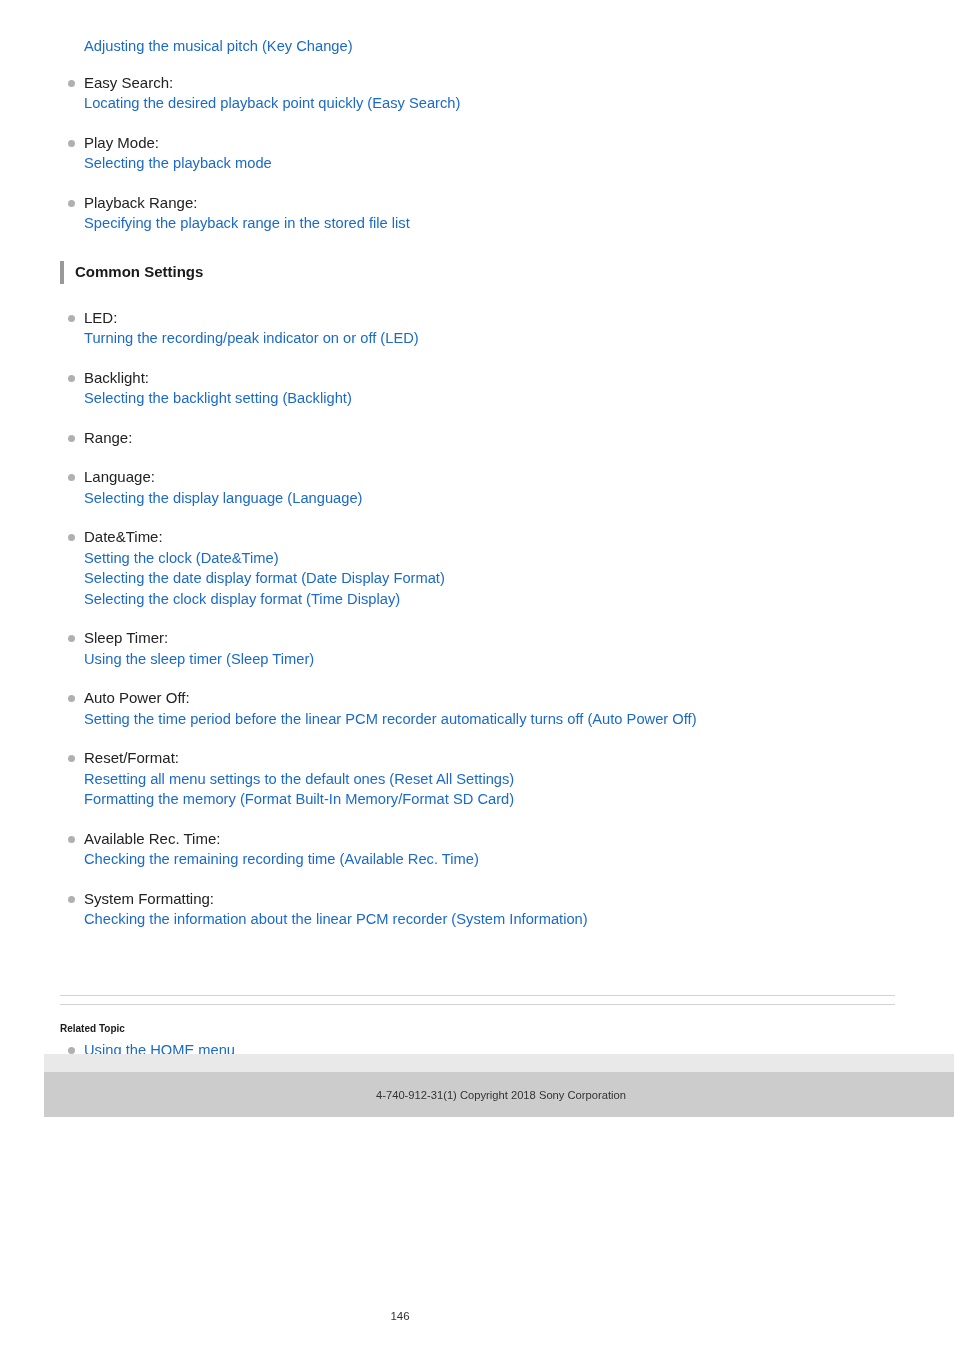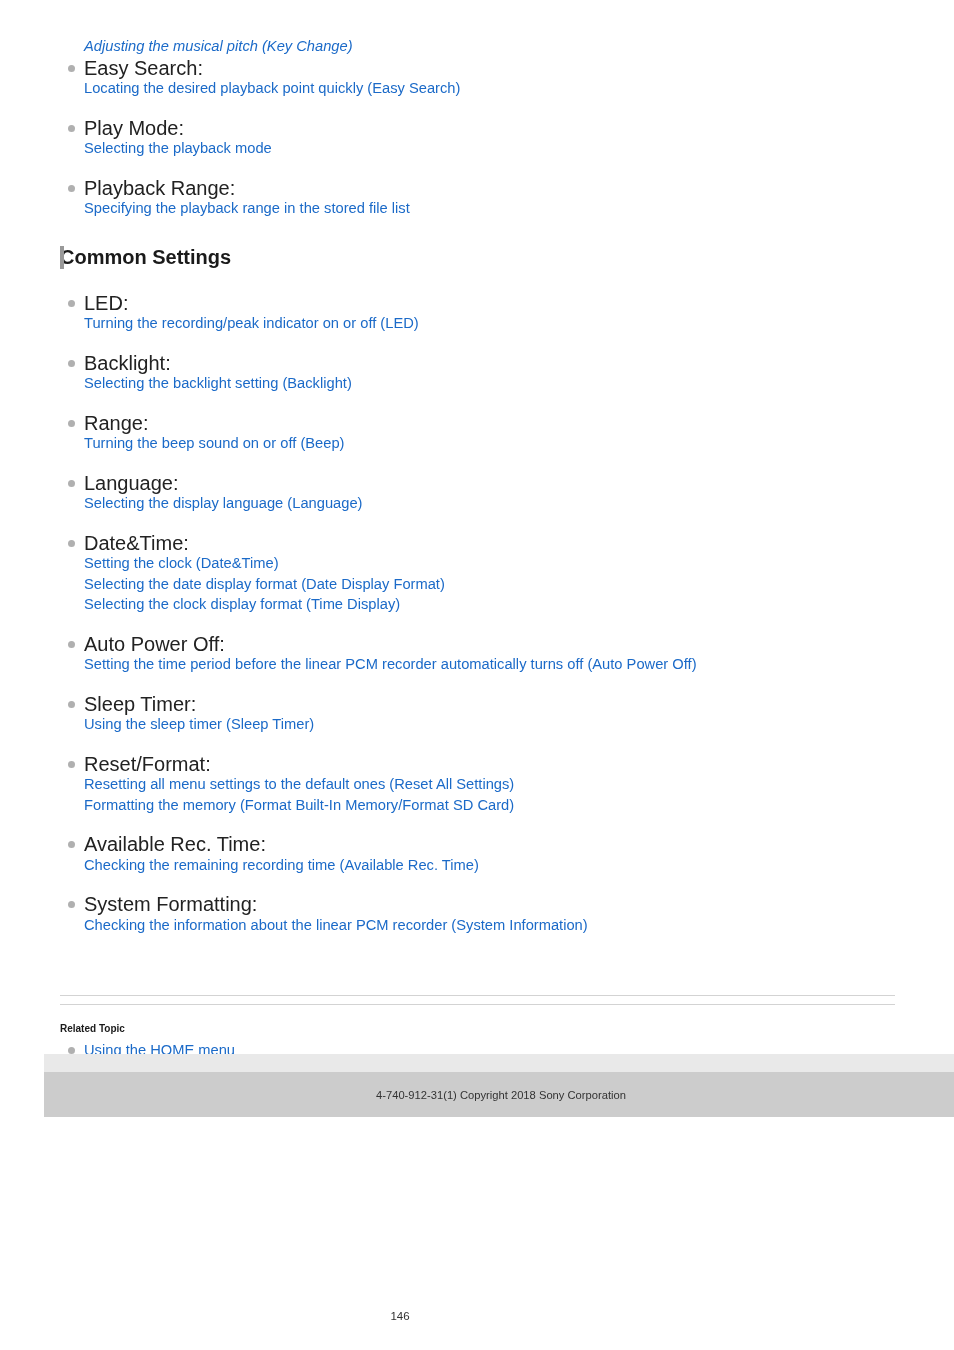--- a/index.html
+++ b/index.html
@@ -38,53 +38,52 @@
     font-size: 14.7px;
     line-height: 20.5px;
     text-decoration: none;
     display: block;
     white-space: nowrap;
   }
 
   
   .orphan-link {
     margin-left: 24px;
-    margin-bottom: 1px;
-    font-style: italic;
+    margin-bottom: 16px;
   }
 
   
   .entry {
     position: relative;
     padding-left: 24px;
     margin-bottom: 19px;
   }
   .entry .bullet {
     position: absolute;
     left: 8px;
     top: 7px;
     width: 7px;
     height: 7px;
     border-radius: 50%;
     background: #b0b0b0;
   }
   .entry-label {
     color: #222222;
-    font-size: 20px;
+    font-size: 15px;
     line-height: 20.5px;
     white-space: nowrap;
   }
 
   
   .section-heading {
     position: relative;
     margin-top: 26px;
     margin-bottom: 24px;
-    padding-left: 0;
-    font-size: 20px;
+    padding-left: 15px;
+    font-size: 15px;
     font-weight: bold;
     color: #1a1a1a;
     line-height: 24px;
   }
   .section-heading .accent-bar {
     position: absolute;
     left: 0;
     top: 1px;
     width: 4px;
     height: 23px;
@@ -207,43 +206,42 @@
           <a class="link" href="#">Turning the recording/peak indicator on or off (LED)</a>
         </div>
         <div class="entry">
           <span class="bullet"></span>
           <div class="entry-label">Backlight:</div>
           <a class="link" href="#">Selecting the backlight setting (Backlight)</a>
         </div>
         <div class="entry">
           <span class="bullet"></span>
           <div class="entry-label">Range:</div>
-          <a class="link" href="#">Turning the beep sound on or off (Beep)</a>
         </div>
         <div class="entry">
           <span class="bullet"></span>
           <div class="entry-label">Language:</div>
           <a class="link" href="#">Selecting the display language (Language)</a>
         </div>
         <div class="entry">
           <span class="bullet"></span>
           <div class="entry-label">Date&amp;Time:</div>
           <a class="link" href="#">Setting the clock (Date&amp;Time)</a>
           <a class="link" href="#">Selecting the date display format (Date Display Format)</a>
           <a class="link" href="#">Selecting the clock display format (Time Display)</a>
         </div>
         <div class="entry">
           <span class="bullet"></span>
+          <div class="entry-label">Sleep Timer:</div>
+          <a class="link" href="#">Using the sleep timer (Sleep Timer)</a>
+        </div>
+        <div class="entry">
+          <span class="bullet"></span>
           <div class="entry-label">Auto Power Off:</div>
           <a class="link" href="#">Setting the time period before the linear PCM recorder automatically turns off (Auto Power Off)</a>
-        </div>
-        <div class="entry">
-          <span class="bullet"></span>
-          <div class="entry-label">Sleep Timer:</div>
-          <a class="link" href="#">Using the sleep timer (Sleep Timer)</a>
         </div>
         <div class="entry">
           <span class="bullet"></span>
           <div class="entry-label">Reset/Format:</div>
           <a class="link" href="#">Resetting all menu settings to the default ones (Reset All Settings)</a>
           <a class="link" href="#">Formatting the memory (Format Built-In Memory/Format SD Card)</a>
         </div>
         <div class="entry">
           <span class="bullet"></span>
           <div class="entry-label">Available Rec. Time:</div>

